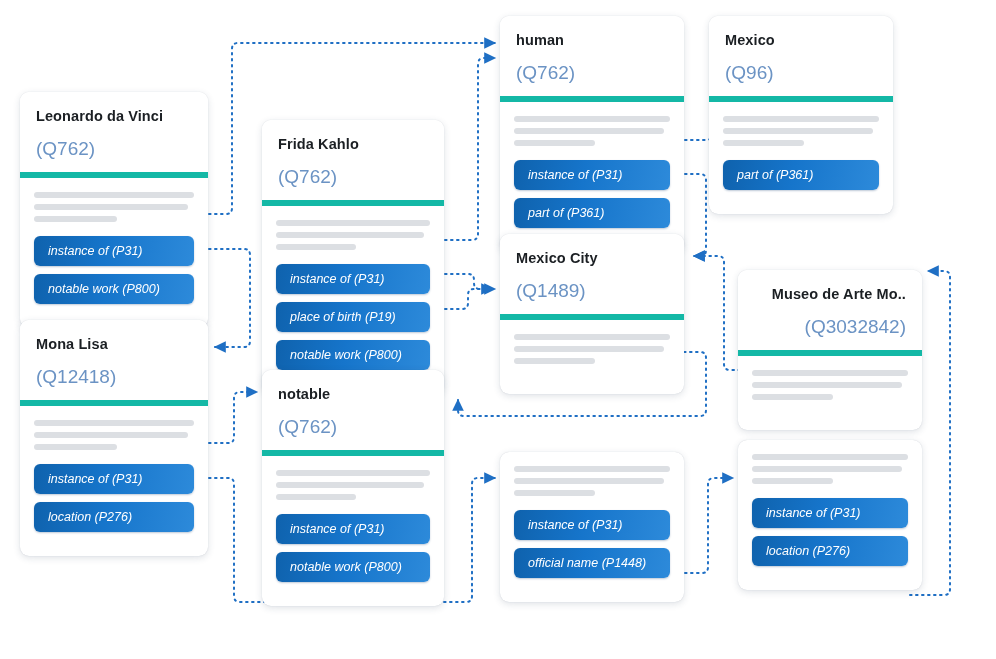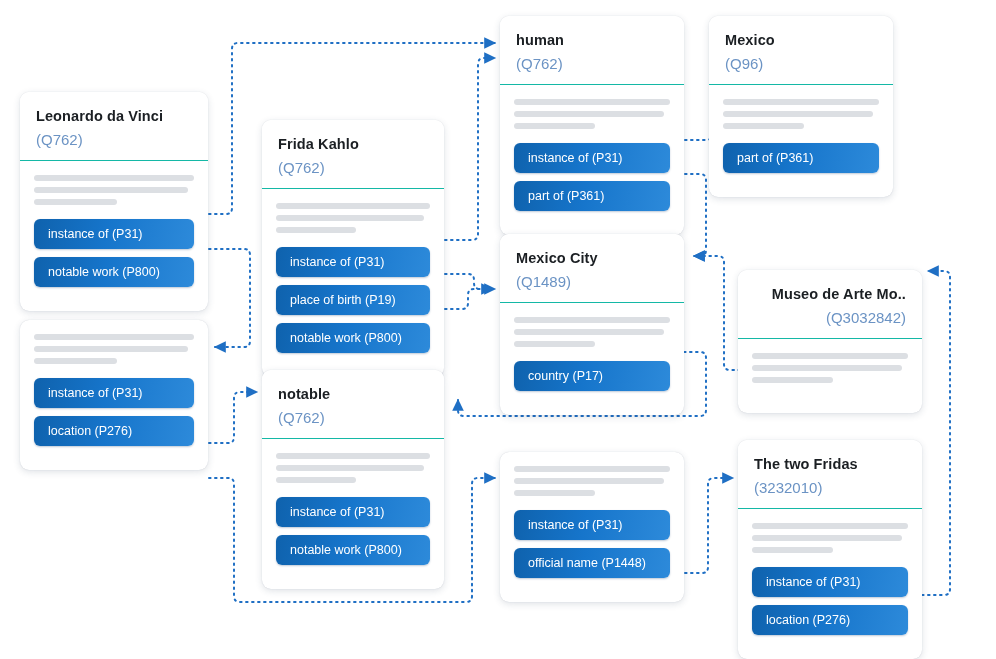--- a/index.html
+++ b/index.html
@@ -16,35 +16,35 @@
   .card{
     position:absolute;
     background:#ffffff;
     border-radius:9px;
     box-shadow:0 2px 7px rgba(40,60,90,.15), 0 0 1px rgba(40,60,90,.22);
     overflow:hidden;
     box-sizing:border-box;
   }
   .card-header{
     padding:16px 16px 12px 16px;
-    border-bottom:1px solid #14b8a6;
+    border-bottom:6px solid #14b8a6;
     background:#fff;
   }
   .card-title{
     font-size:14.5px;
     font-weight:bold;
     color:#1b1f23;
     letter-spacing:.1px;
     line-height:1.15;
     white-space:nowrap;
   }
   .card-qid{
-    font-size:15px;
+    font-size:19px;
     color:#6b93c4;
-    margin-top:6px;
+    margin-top:13px;
     line-height:1.15;
   }
   .card-body{
     padding:14px 14px 16px 14px;
   }
   .skel{
     height:6px;
     border-radius:3px;
     background:#dcdfe3;
     margin-bottom:6px;
@@ -61,20 +61,21 @@
     border-radius:6px;
     color:#ffffff;
     font-size:12.5px;
     padding:0 14px;
     margin-bottom:8px;
     background:linear-gradient(100deg,#0f62ad 0%,#1675cb 45%,#2d8ada 100%);
     box-shadow:0 1px 2px rgba(20,60,110,.28);
     white-space:nowrap;
     overflow:hidden;
     text-overflow:ellipsis;
+    font-style:italic;
   }
   .badge:last-child{margin-bottom:8px;}
 </style>
 </head>
 <body>
 
 <div id="stage">
 
   <svg id="edges" viewBox="0 0 996 659">
     <defs>
@@ -123,20 +124,24 @@
     <div class="card-body">
       <div class="skel w100"></div>
       <div class="skel w95"></div>
       <div class="skel w50"></div>
       <div class="badge">instance of (P31)</div>
       <div class="badge">notable work (P800)</div>
     </div>
   </div>
 
   <div class="card" style="left:20px;top:320px;width:188px;">
+    <div class="card-header">
+      <div class="card-title">Mona Lisa</div>
+      <div class="card-qid">(Q12418)</div>
+    </div>
     <div class="card-body">
       <div class="skel w100"></div>
       <div class="skel w95"></div>
       <div class="skel w50"></div>
       <div class="badge">instance of (P31)</div>
       <div class="badge">location (P276)</div>
     </div>
   </div>
 
   <div class="card" style="left:262px;top:120px;width:182px;">
@@ -184,21 +189,20 @@
 
   <div class="card" style="left:500px;top:234px;width:184px;">
     <div class="card-header">
       <div class="card-title">Mexico City</div>
       <div class="card-qid">(Q1489)</div>
     </div>
     <div class="card-body">
       <div class="skel w100"></div>
       <div class="skel w95"></div>
       <div class="skel w50"></div>
-      <div class="badge">country (P17)</div>
     </div>
   </div>
 
   <div class="card" style="left:500px;top:452px;width:184px;">
     <div class="card-body">
       <div class="skel w100"></div>
       <div class="skel w95"></div>
       <div class="skel w50"></div>
       <div class="badge">instance of (P31)</div>
       <div class="badge">official name (P1448)</div>
@@ -224,24 +228,20 @@
       <div class="card-qid">(Q3032842)</div>
     </div>
     <div class="card-body">
       <div class="skel w100"></div>
       <div class="skel w95"></div>
       <div class="skel w50"></div>
     </div>
   </div>
 
   <div class="card" style="left:738px;top:440px;width:184px;">
-    <div class="card-header">
-      <div class="card-title">The two Fridas</div>
-      <div class="card-qid">(3232010)</div>
-    </div>
     <div class="card-body">
       <div class="skel w100"></div>
       <div class="skel w95"></div>
       <div class="skel w50"></div>
       <div class="badge">instance of (P31)</div>
       <div class="badge">location (P276)</div>
     </div>
   </div>
 
 </div>

